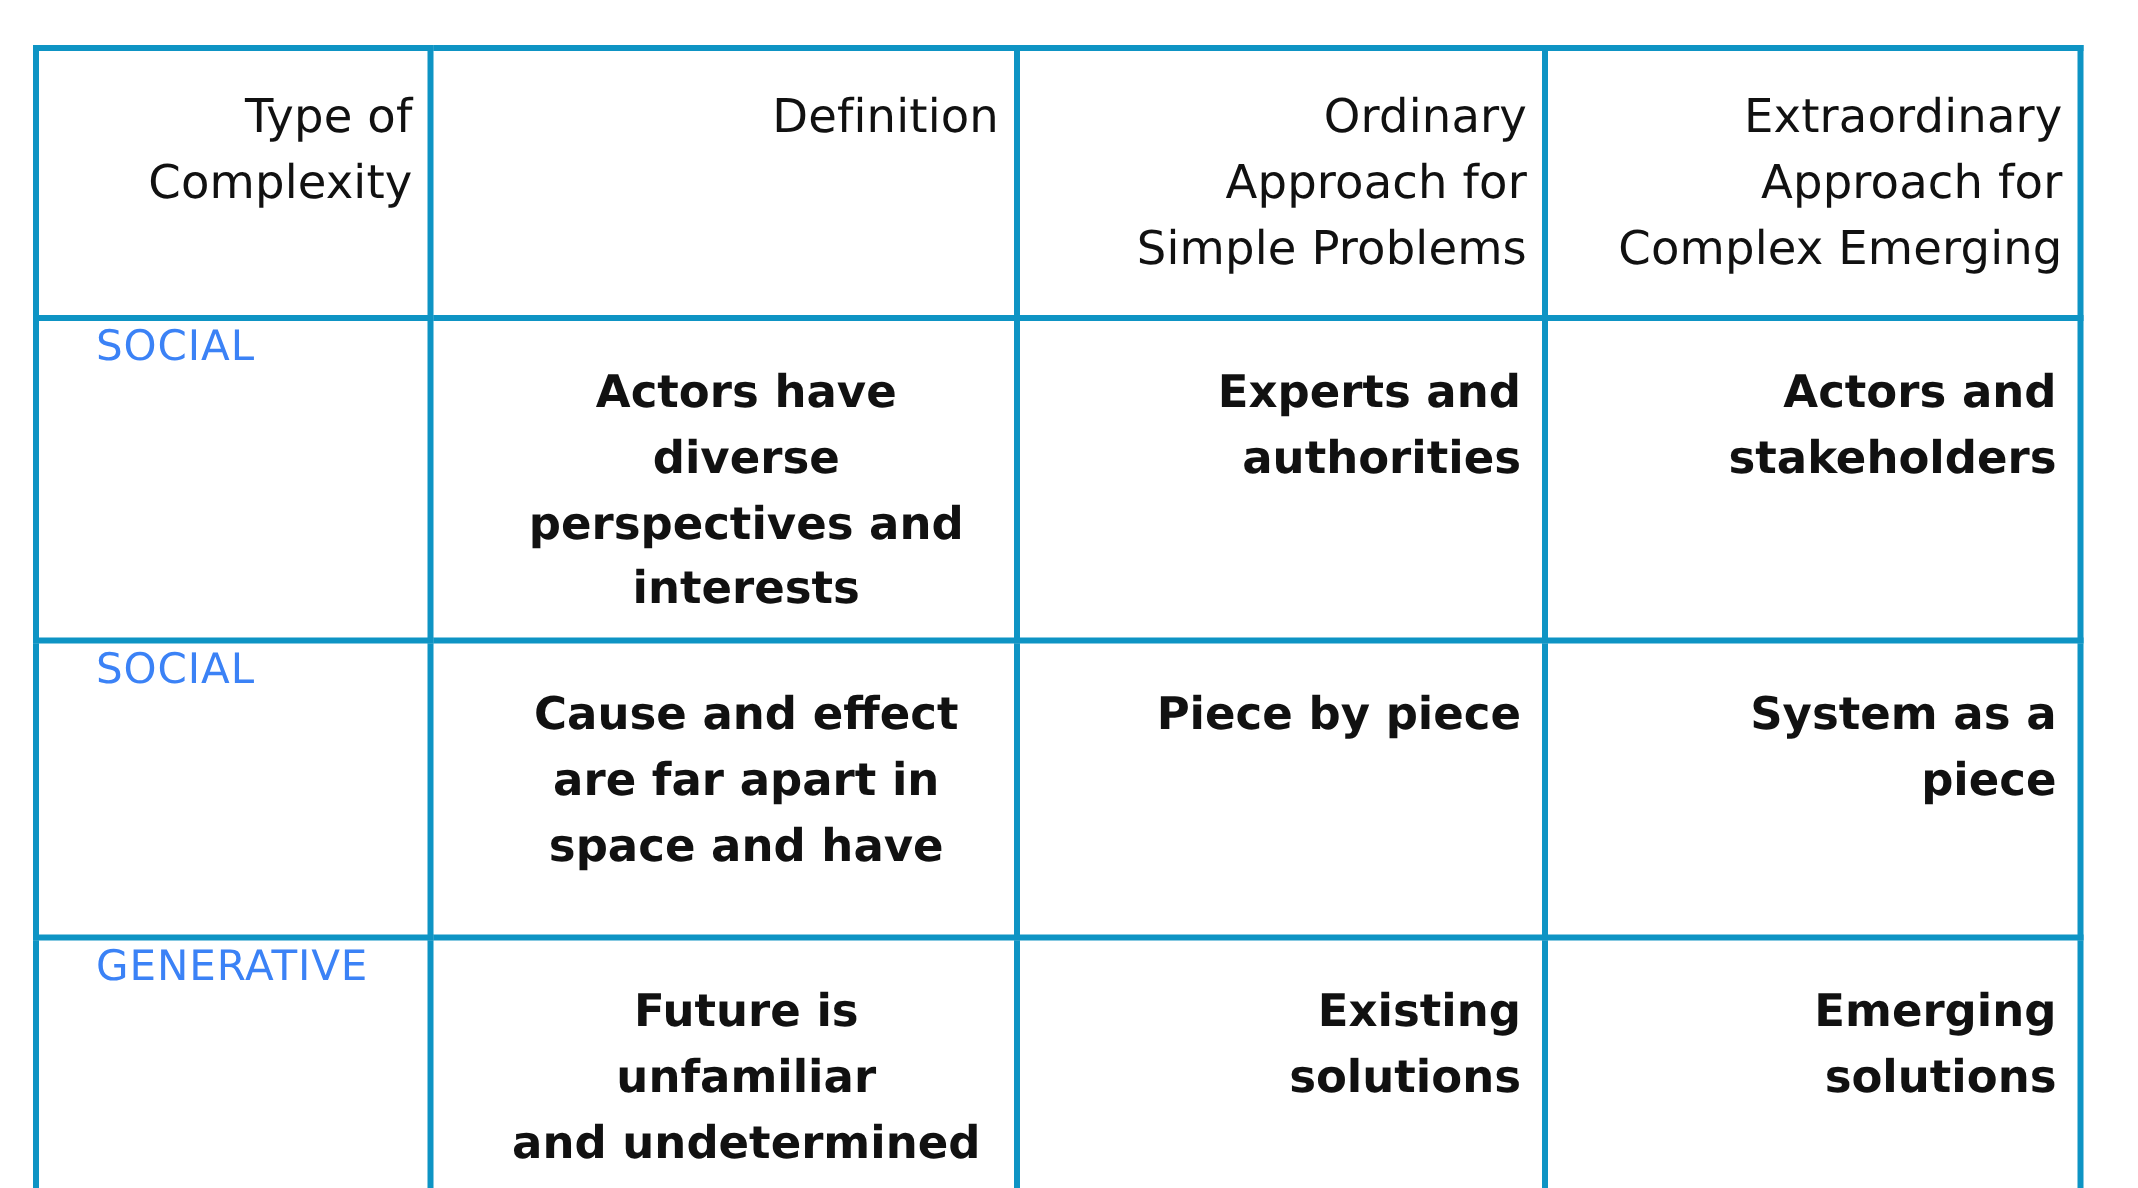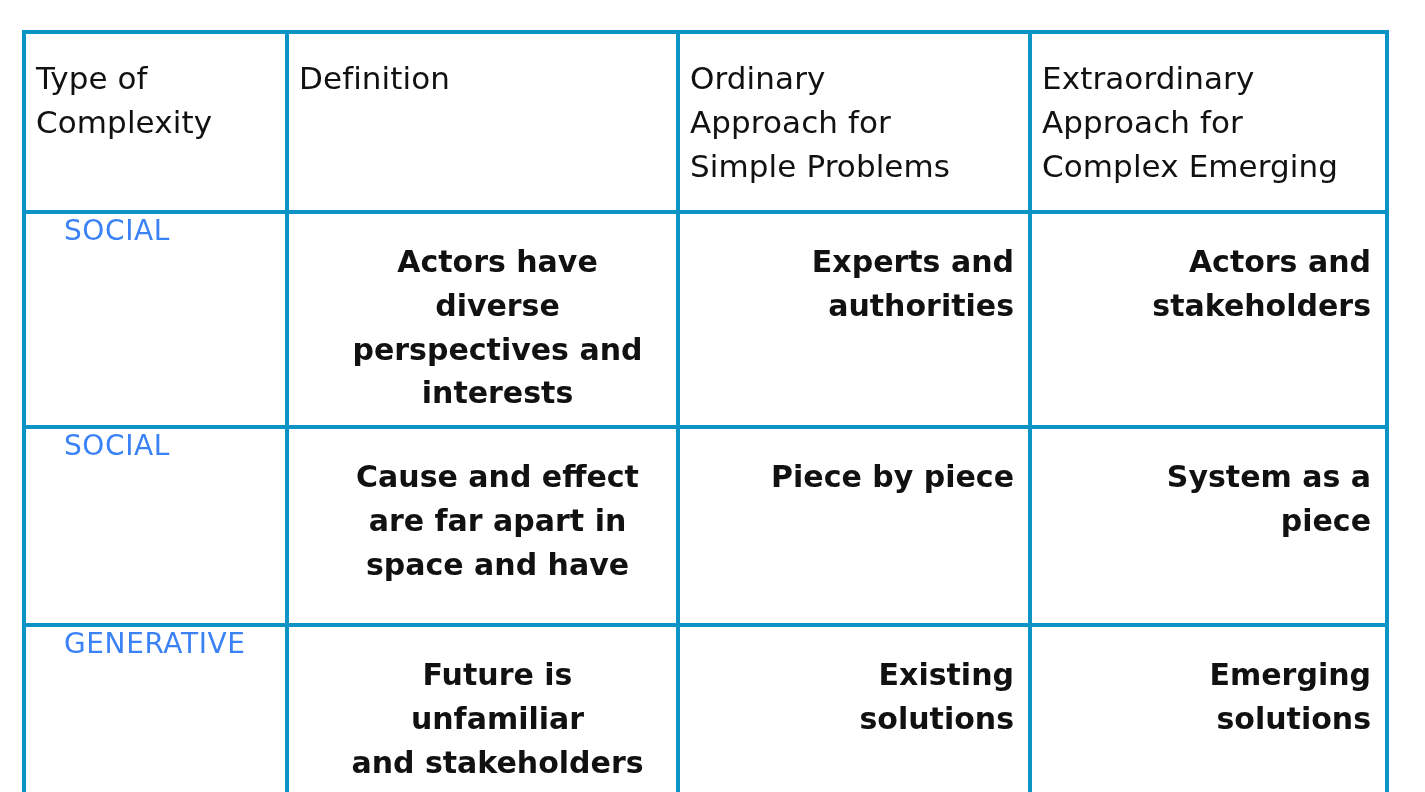--- a/index.html
+++ b/index.html
@@ -53,21 +53,21 @@
   col.c4 { width: 357px; }
 
   
   tr.header-row   { height: 180px; }
   tr.data-row-1   { height: 190px; }
   tr.data-row-2   { height: 198px; }
   tr.data-row-3   { height: 158px; }
 
   
   td.header-cell {
-    text-align: left;
+    text-align: right;
     vertical-align: top;
     padding: 22px 10px 10px 10px;
   }
   .header-text {
     display: block;
     font-family: "DejaVu Sans", sans-serif;
     font-size: 31px;
     line-height: 1.42;
     color: #111111;
     font-weight: 400;
@@ -194,21 +194,21 @@
 piece</span>
           </td>
         </tr>
 
         <tr class="data-row-3">
           <td class="type-cell">
             <span class="type-text">GENERATIVE</span>
           </td>
           <td class="definition-cell">
             <span class="definition-text">Future is unfamiliar
-and stakeholders</span>
+and undetermined</span>
           </td>
           <td class="approach-cell">
             <span class="approach-text">Existing
 solutions</span>
           </td>
           <td class="approach-cell">
             <span class="approach-text">Emerging
 solutions</span>
           </td>
         </tr>

